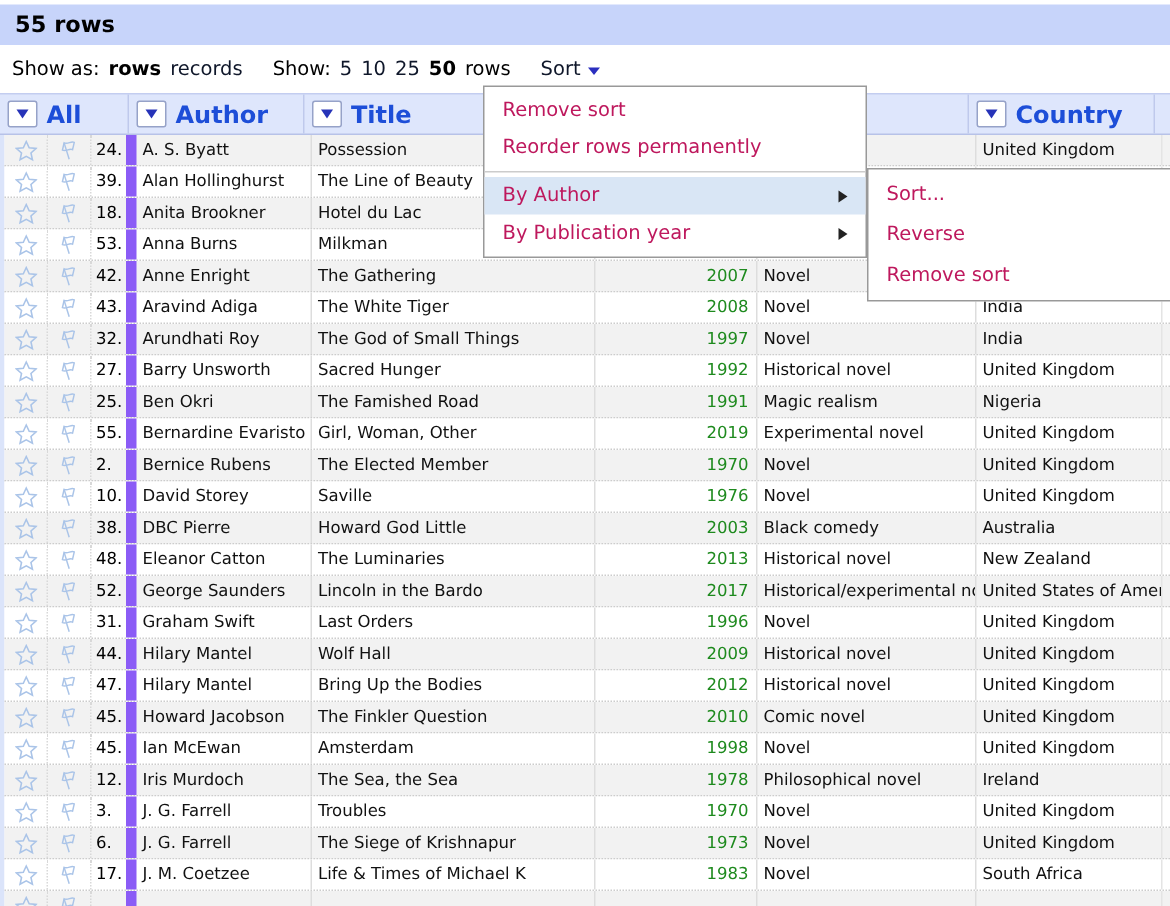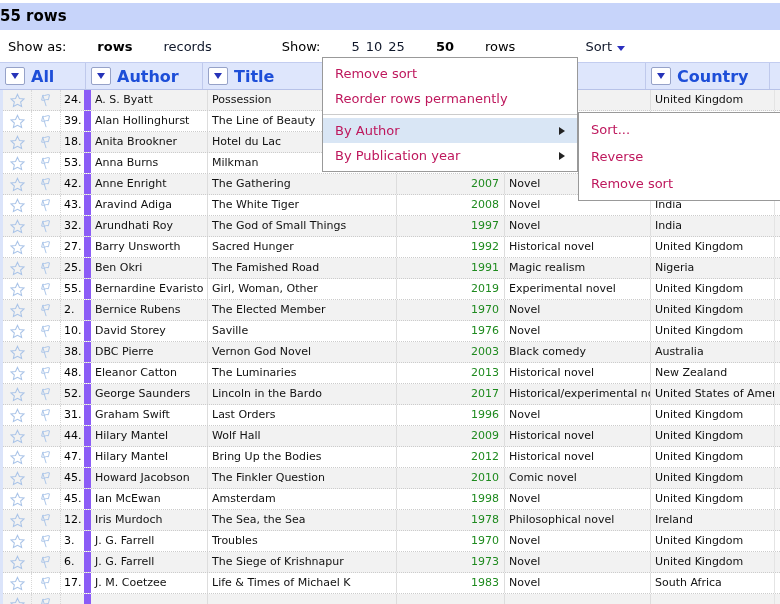--- a/index.html
+++ b/index.html
@@ -1,21 +1,21 @@
 <!DOCTYPE html>
 <html><head>
 <meta charset="utf-8">
 <style>
   html,body{margin:0;padding:0;width:780px;height:604px;overflow:hidden;background:#fff;
     font-family:"DejaVu Sans","Liberation Sans",sans-serif;color:#111;position:relative;}
   
-  .banner{margin-top:3px;height:27px;line-height:27px;background:#c7d4fa;
+  .banner{margin-top:3px;height:27px;line-height:27px;background:#c7d4fa;padding-left:10px;
     font-size:15px;font-weight:bold;color:#000;}
   
-  .toolbar{height:32px;display:flex;align-items:center;font-size:13px;padding-left:8px;background:#fff;gap:25px;}
+  .toolbar{height:32px;display:flex;align-items:center;font-size:13px;padding-left:8px;background:#fff;}
   .toolbar .lbl{color:#000;margin-right:6px;}
   .toolbar .cur{font-weight:bold;color:#000;margin-right:6px;}
   .toolbar a.link{color:#0f172a;text-decoration:none;margin-right:6px;cursor:pointer;}
   .gap{width:14px;}
   .caret{display:inline-block;width:0;height:0;border-left:4px solid transparent;
     border-right:4px solid transparent;border-top:5px solid #2b2fbf;margin-left:5px;}
   
   .thead{height:28px;display:flex;background:#dee6fc;border-top:1px solid #c3cdf0;
     border-bottom:1px solid #b7c2e8;box-sizing:border-box;}
   .hcell{display:flex;align-items:center;box-sizing:border-box;border-right:1px solid #bfc9ec;
@@ -346,21 +346,21 @@
         </svg>
       </div>
       <div class="icell">
         <svg width="15" height="15" viewBox="0 0 20 20">
           <path d="M14 2.5 C11 1 8.5 4.5 5 3 L3.5 9.5 C7 11 9.5 7.5 12.5 9 Z" fill="none" stroke="#aac4e8" stroke-width="1.3"></path>
           <path d="M5 3 L9.5 17.5" fill="none" stroke="#aac4e8" stroke-width="1.3"></path>
         </svg>
       </div>
       <div class="cell ncell">38.</div>
       <div class="cell c-author">DBC Pierre</div>
-      <div class="cell c-title">Vernon God Novel</div>
+      <div class="cell c-title">Howard God Little</div>
       <div class="cell c-year">2003</div>
       <div class="cell c-genre">Black comedy</div>
       <div class="cell c-country">Australia</div>
     </div>
     <div class="row">
       <div class="icell">
         <svg width="15" height="15" viewBox="0 0 20 20">
           <path d="M10 1.8 L12.6 7.3 L18.8 7.9 L14.2 12 L15.5 18 L10 15 L4.5 18 L5.8 12 L1.2 7.9 L7.4 7.3 Z" fill="none" stroke="#aac4e8" stroke-width="1.4"></path>
         </svg>
       </div>

